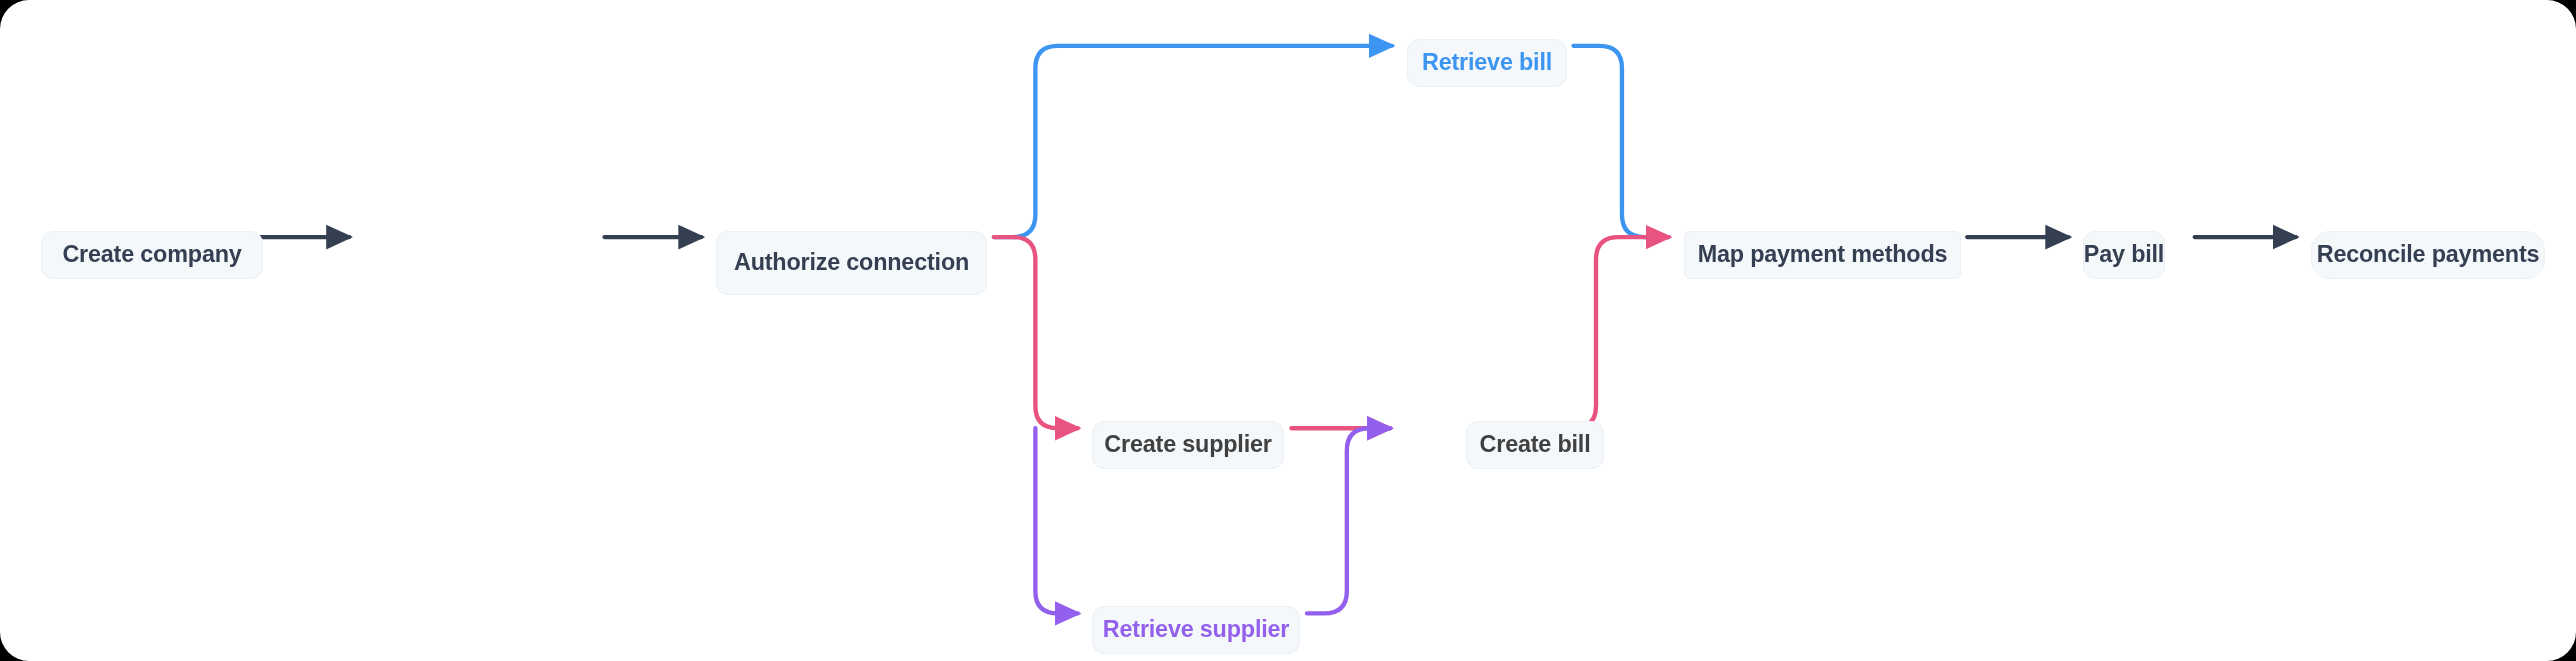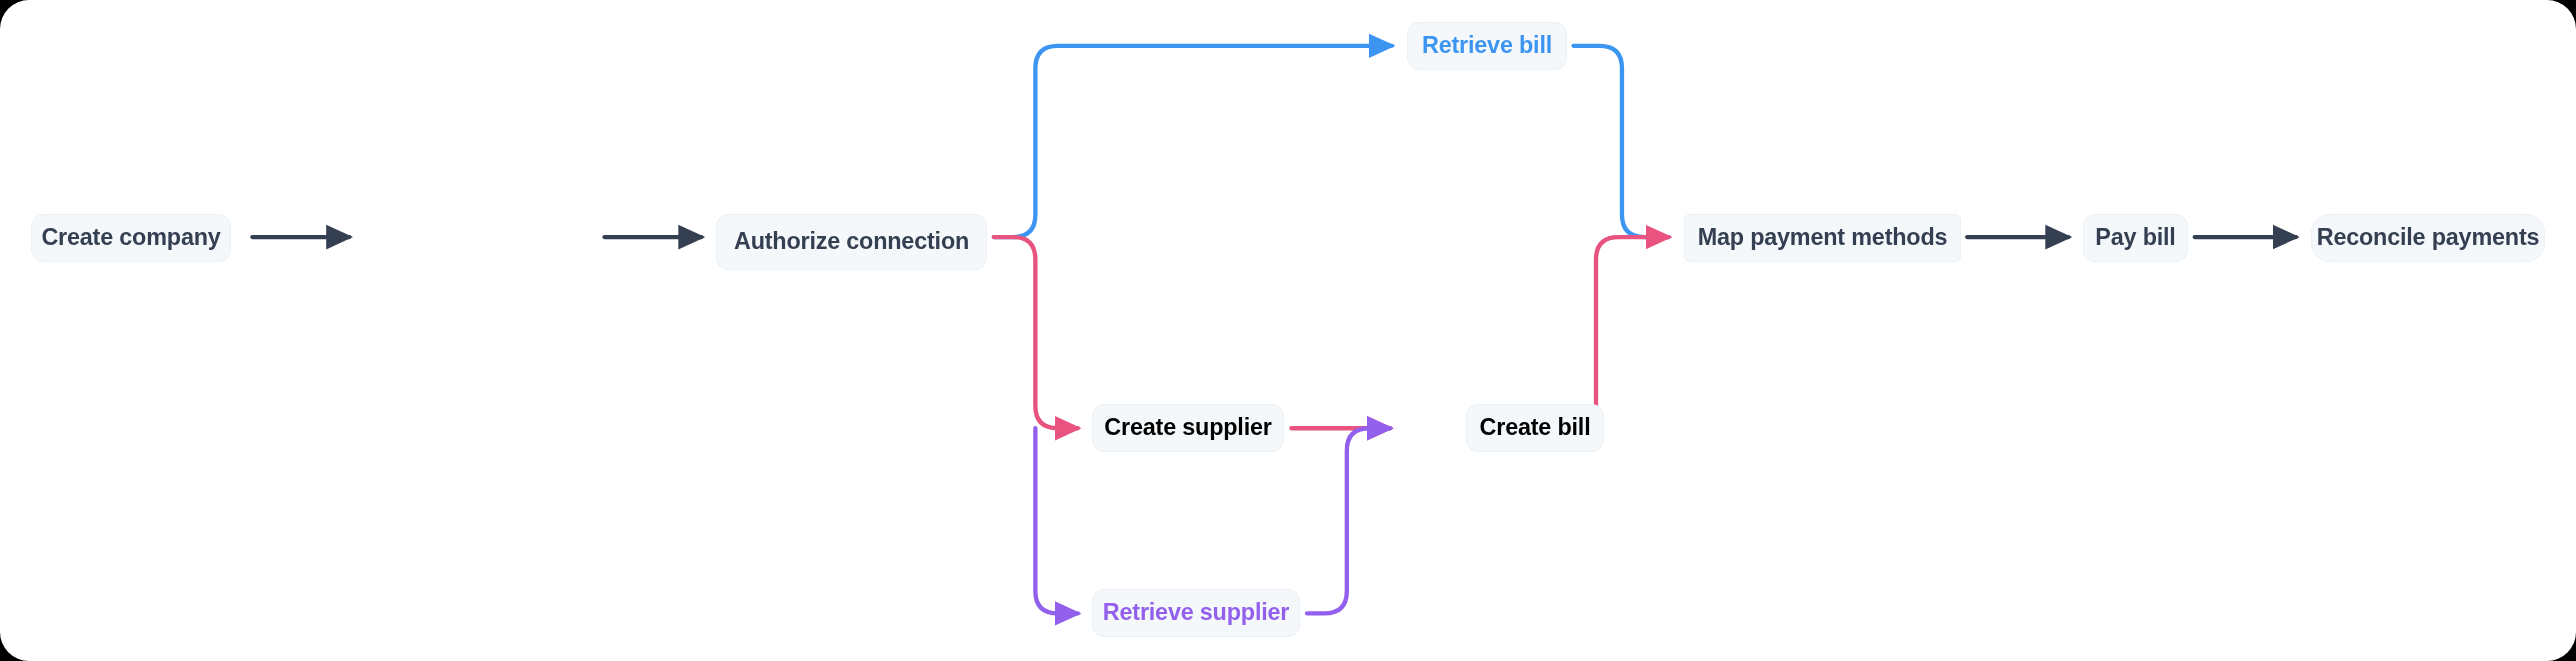--- a/index.html
+++ b/index.html
@@ -36,28 +36,29 @@
     border-radius: 12px;
     display: flex;
     align-items: center;
     justify-content: center;
     font-family: "Liberation Sans", sans-serif;
     font-weight: bold;
     font-size: 23.4px;
     letter-spacing: -0.2px;
     white-space: nowrap;
     padding: 9px 19px;
+    margin-top: 17px;
   }
   .node-label {
     display: block;
     line-height: 1;
   }
   .c-dark  { color: #353f52; }
   .c-blue  { color: #3d95f2; }
-  .c-pink  { color: #000000; text-align: right; }
+  .c-pink  { color: #404040; text-align: right; }
   .c-purple{ color: #9260ed; }
 </style>
 </head>
 <body>
 
 <div id="canvas">
 
   <svg id="edge-layer" viewBox="0 0 2976 764">
     <defs>
       <marker id="ah-dark" viewBox="0 0 10 10" refX="8.6" refY="5" markerWidth="6.2" markerHeight="6.2" orient="auto-start-reverse">
@@ -94,26 +95,26 @@
 
       <path d="M 1790 495 L 1818 495 Q 1844 495 1844 469 L 1844 300 Q 1844 274 1870 274 L 1928 274" stroke="#e8537f" marker-end="url(#ah-pink)"></path>
 
       <path d="M 2273 274 L 2390 274" stroke="#353f52" marker-end="url(#ah-dark)"></path>
 
       <path d="M 2536 274 L 2653 274" stroke="#353f52" marker-end="url(#ah-dark)"></path>
 
     </g>
   </svg>
 
-  <div class="node c-dark" style="left:31px; top:214px; width:200px; height:48px;">
+  <div class="node c-dark" style="left:41px; top:214px; width:222px; height:48px;">
     <span class="node-label">Create company</span>
   </div>
 
 
-  <div class="node c-dark" style="left:716px; top:214px; width:271px; height:56px;">
+  <div class="node c-dark" style="left:716px; top:214px; width:271px; height:64px;">
     <span class="node-label">Authorize connection</span>
   </div>
 
   <div class="node c-blue" style="left:1407px; top:21.6px; width:160px; height:48px;">
     <span class="node-label">Retrieve bill</span>
   </div>
 
   <div class="node c-pink" style="left:1092px; top:404px; width:192px; height:48px;">
     <span class="node-label">Create supplier</span>
   </div>
@@ -123,21 +124,21 @@
   </div>
 
   <div class="node c-purple" style="left:1092px; top:589px; width:208px; height:48px;text-align:center;">
     <span class="node-label">Retrieve supplier</span>
   </div>
 
   <div class="node c-dark" style="left:1684px; top:214px; width:277px; height:48px;border-radius:6px;">
     <span class="node-label">Map payment methods</span>
   </div>
 
-  <div class="node c-dark" style="left:2083px; top:214px; width:105px; height:48px;">
+  <div class="node c-dark" style="left:2083px; top:214px; width:82px; height:48px;">
     <span class="node-label">Pay bill</span>
   </div>
 
   <div class="node c-dark" style="left:2311px; top:214px; width:234px; height:48px;border-radius:19px;">
     <span class="node-label">Reconcile payments</span>
   </div>
 
 </div>
 
 

